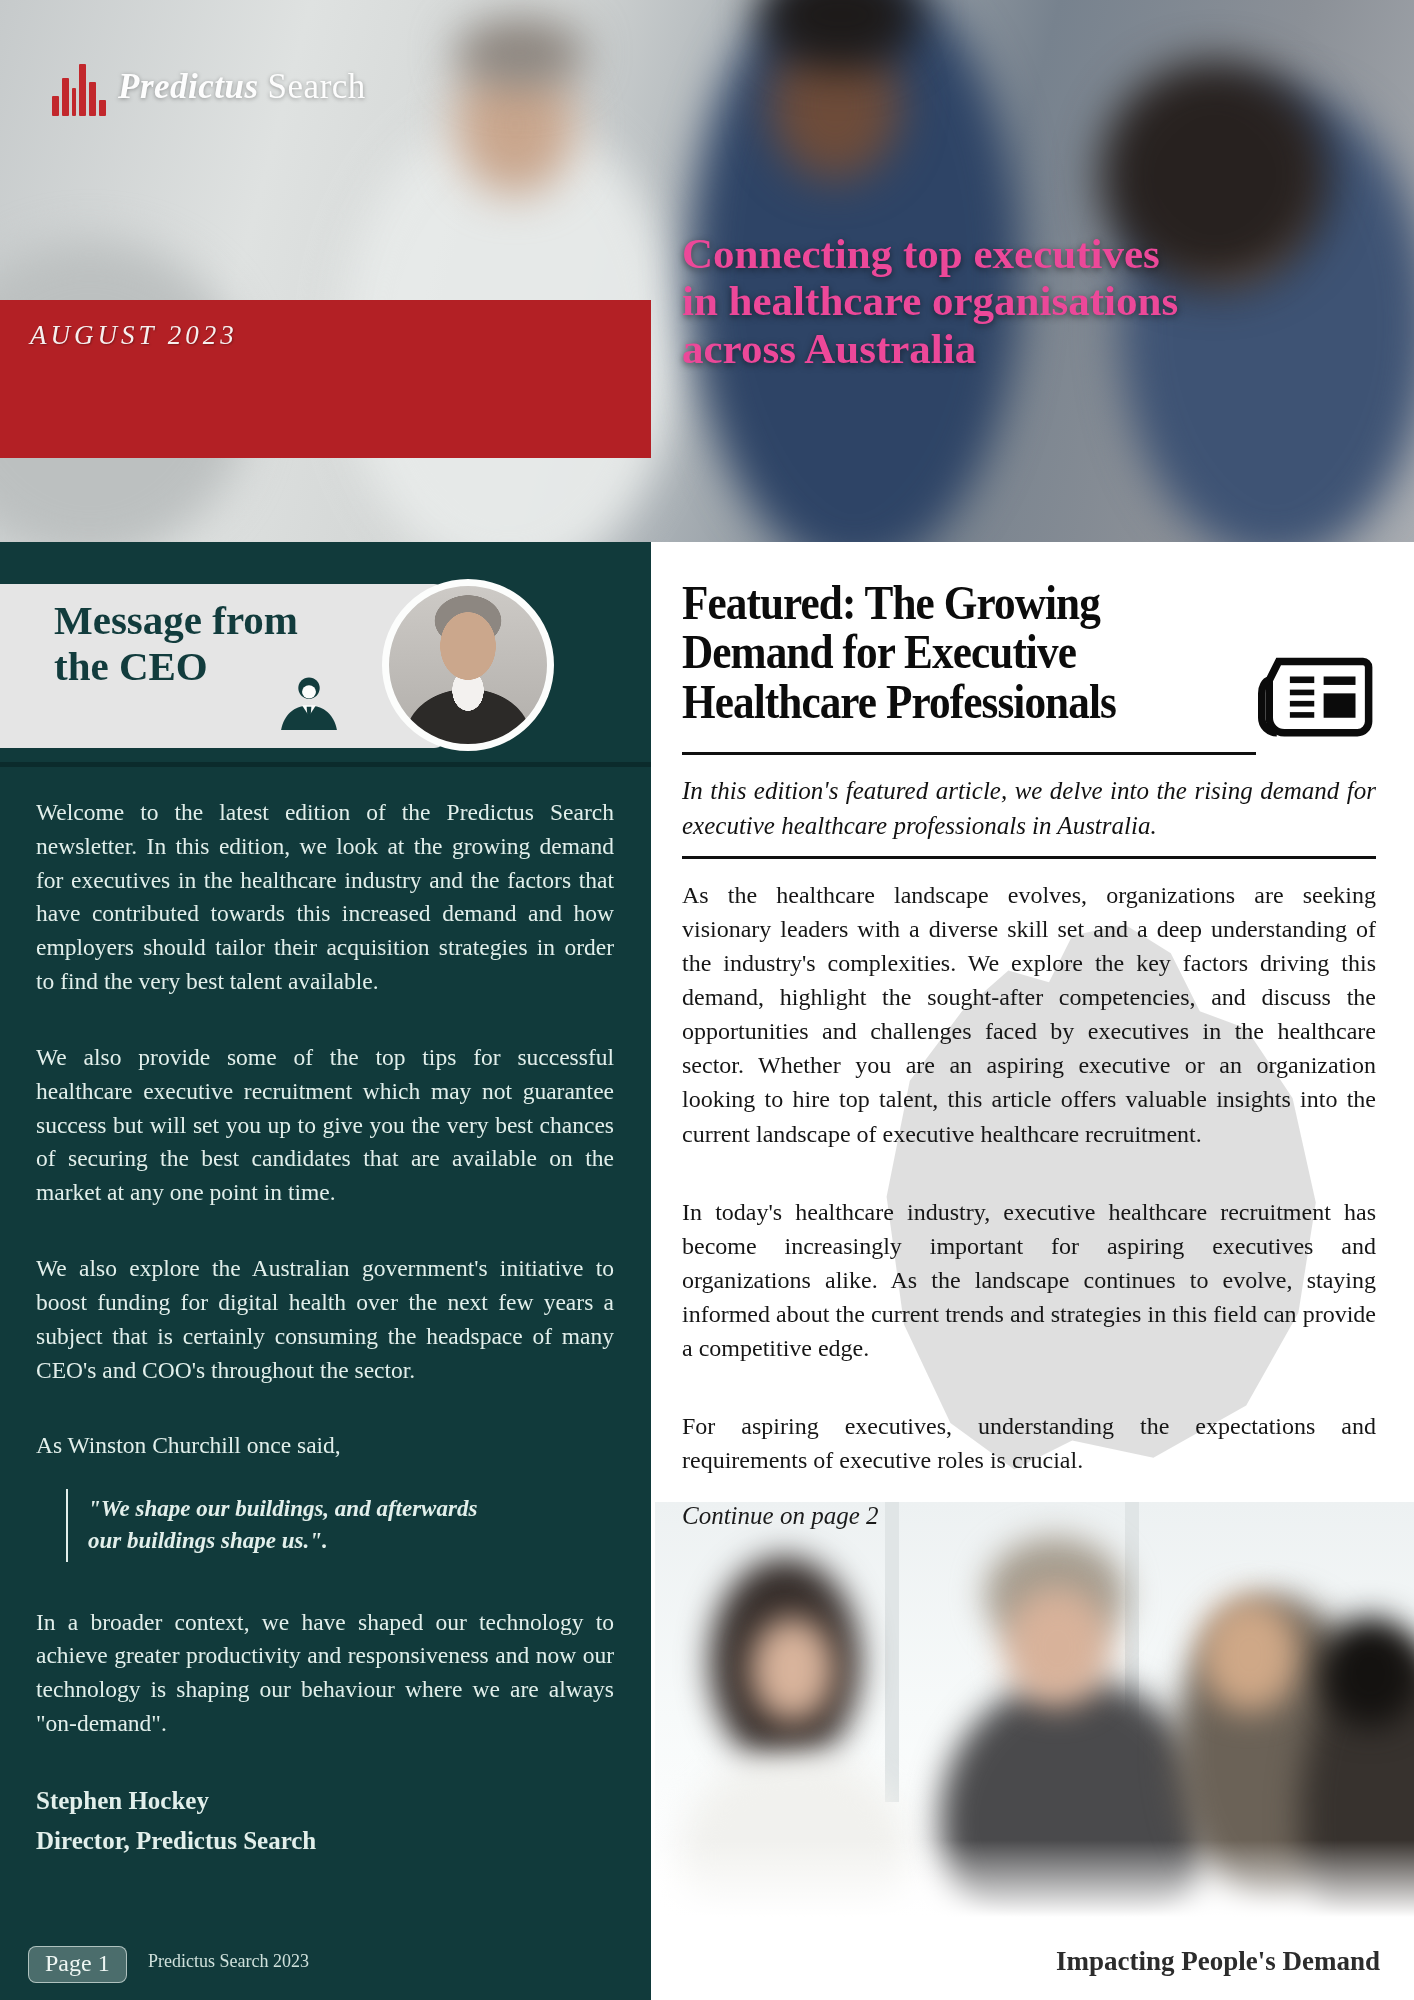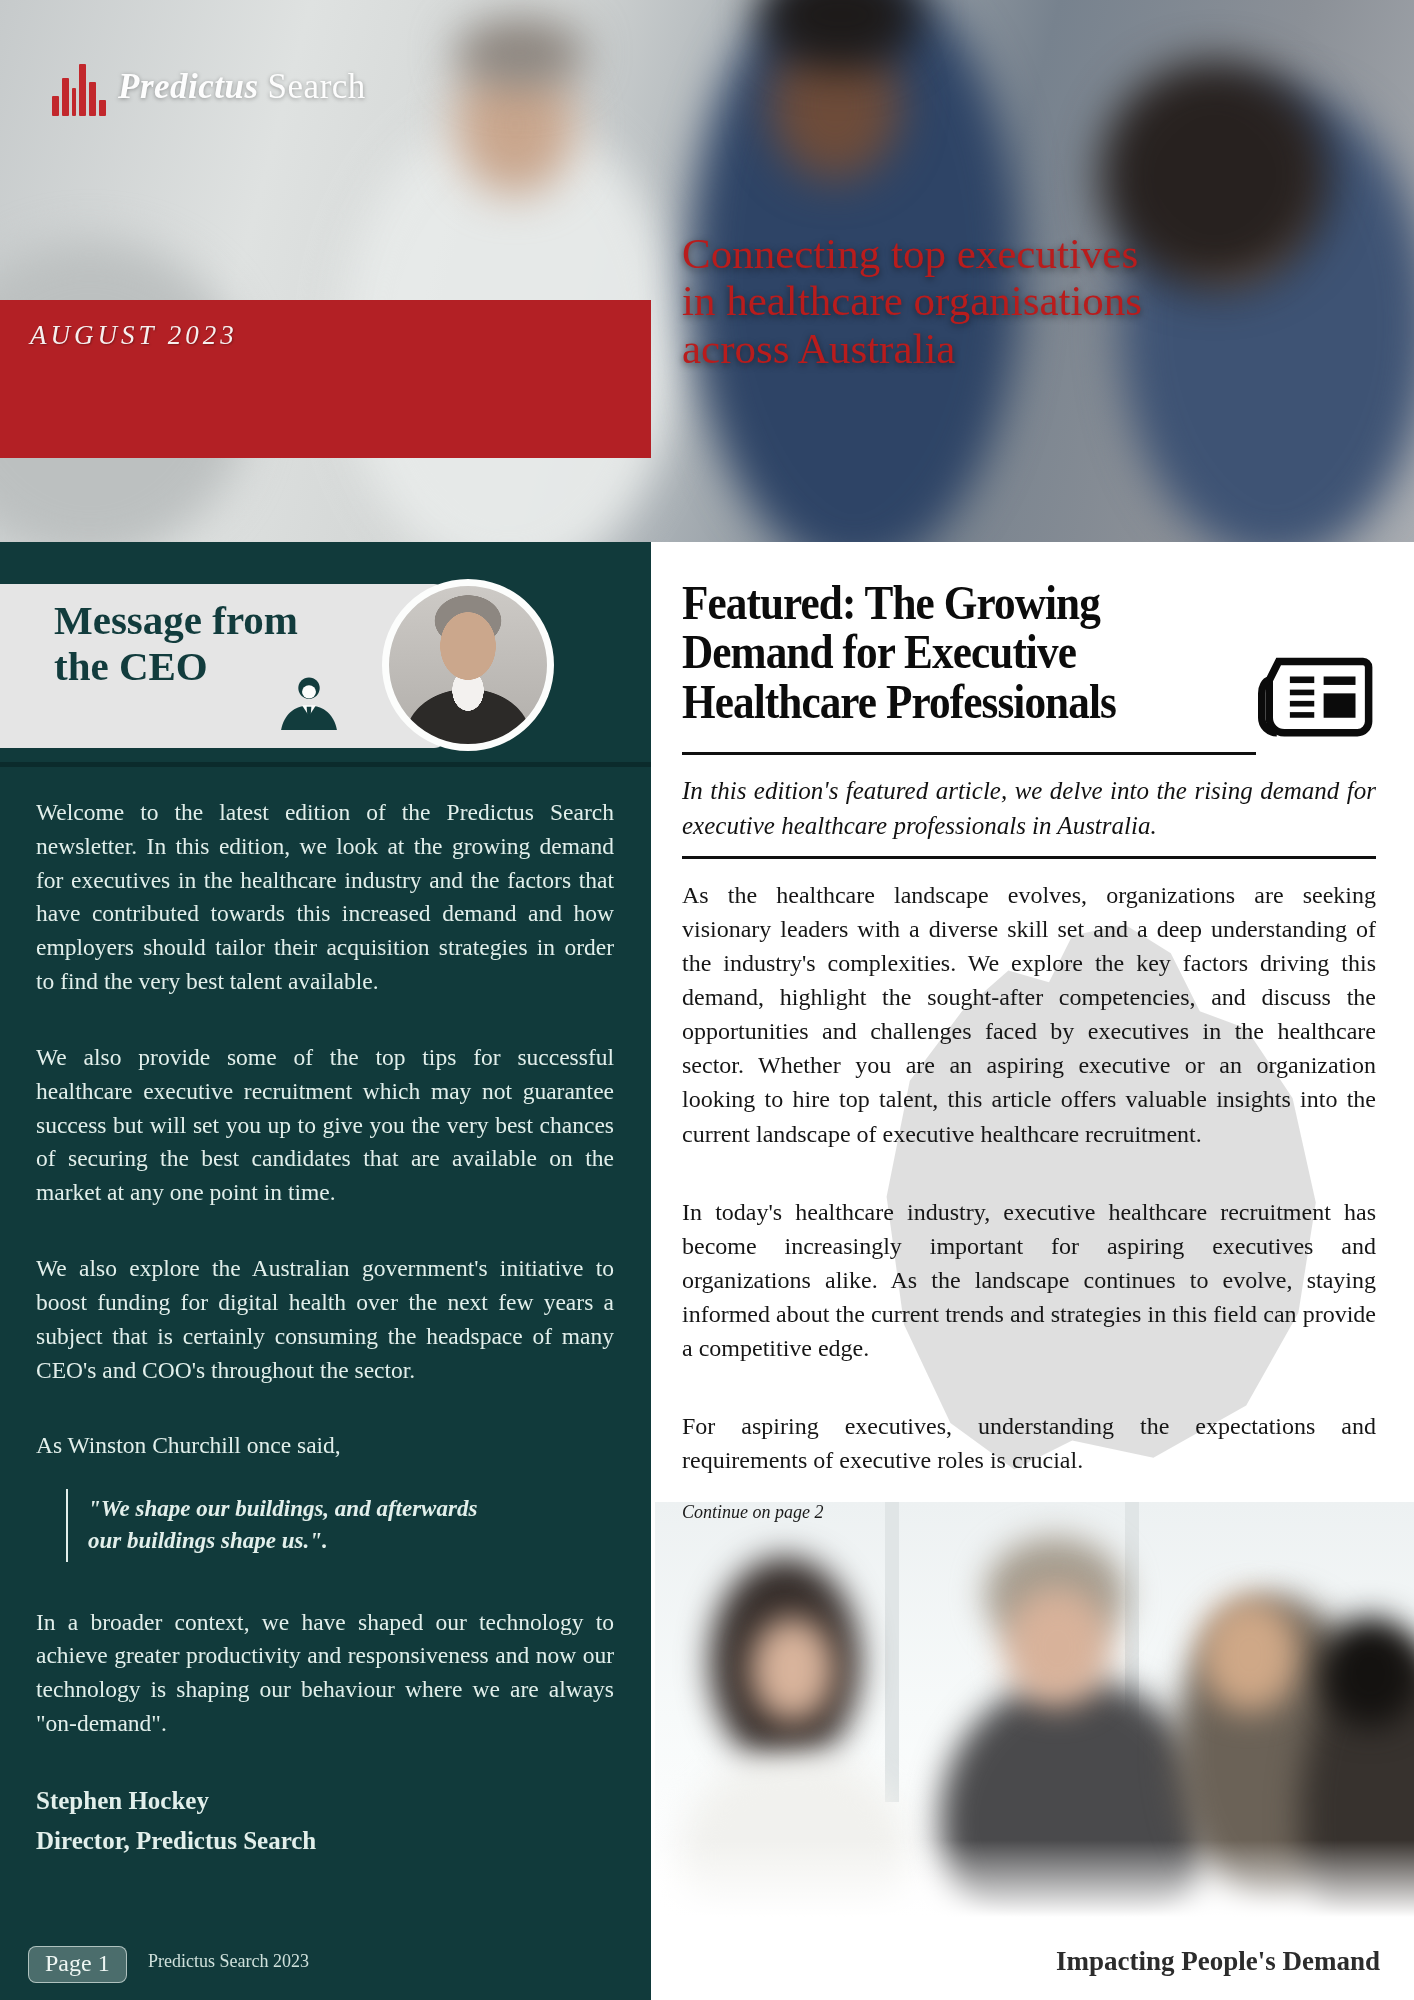--- a/index.html
+++ b/index.html
@@ -37,22 +37,22 @@
 
   
   .banner{position:absolute;left:0;top:300px;width:651px;height:158px;background:#b32025;z-index:4;
           padding:16px 0 0 30px;box-sizing:border-box;}
   .banner-title{color:#fbf9f8;font-weight:bold;font-size:49px;letter-spacing:2px;line-height:1.05;
                 text-shadow:2px 2px 3px rgba(0,0,0,.35);}
   .banner-sub{color:#f6efee;font-style:italic;font-size:27px;letter-spacing:4px;margin-top:4px;
               text-shadow:1px 1px 2px rgba(0,0,0,.3);}
 
   
-  .headline{position:absolute;left:682px;top:230px;width:700px;z-index:4;color:#b91c1c;
-            font-weight:normal;font-size:43px;line-height:1.1;text-shadow:0 2px 7px rgba(0,0,0,.5);}
+  .headline{position:absolute;left:682px;top:230px;width:700px;z-index:4;color:#ec4899;
+            font-weight:bold;font-size:43px;line-height:1.1;text-shadow:0 2px 7px rgba(0,0,0,.5);}
 
   
   .teal-col{position:absolute;left:0;top:542px;width:651px;height:1458px;background:#113a3b;}
 
   .msg-box{position:absolute;left:0;top:584px;width:446px;height:164px;background:#e5e5e5;
            border-radius:0 12px 12px 0;z-index:2;}
   .msg-heading{position:absolute;left:54px;top:14px;color:#123c3d;font-weight:bold;
                font-size:41px;line-height:1.12;}
   .person-icon{position:absolute;left:276px;top:92px;}
   .box-underline{position:absolute;left:0;top:762px;width:651px;height:5px;background:rgba(5,26,27,.45);z-index:1;}
@@ -89,21 +89,21 @@
   .feat-intro{position:absolute;left:682px;top:774px;width:694px;color:#121212;font-style:italic;
               font-size:25px;line-height:1.38;text-align:justify;}
   .rule2{position:absolute;left:682px;top:856px;width:694px;height:3px;background:#101010;}
 
   .aus-watermark{position:absolute;left:788px;top:888px;z-index:0;}
 
   .featured-body{position:absolute;left:682px;top:878px;width:694px;color:#161616;
                  font-size:24px;line-height:1.42;text-align:justify;z-index:1;}
   .featured-body p{margin:0 0 44px 0;}
   .continue-note{position:absolute;left:682px;top:1502px;color:#1b1b1b;font-style:italic;
-                 font-size:18px;z-index:3;}
+                 font-size:25px;z-index:3;}
 
   .meet-photo{position:absolute;left:655px;top:1502px;width:759px;height:478px;overflow:hidden;z-index:1;
               background:linear-gradient(180deg,#edf1f2 0%,#f7fafa 45%,#ffffff 80%);}
   .meet-photo .blob{filter:blur(16px);}
   .mp-mullion1{position:absolute;left:230px;top:0;width:14px;height:300px;background:#e0e5e6;}
   .mp-mullion2{position:absolute;left:470px;top:0;width:14px;height:300px;background:#e0e5e6;}
   .mb1{left:55px;top:55px;width:150px;height:210px;background:#332b28;}
   .mb2{left:25px;top:250px;width:230px;height:210px;background:#f1f1ee;}
   .mb3{left:95px;top:115px;width:85px;height:105px;background:#d9b49c;}
   .mb4{left:285px;top:175px;width:270px;height:290px;background:#4a4a4c;}

